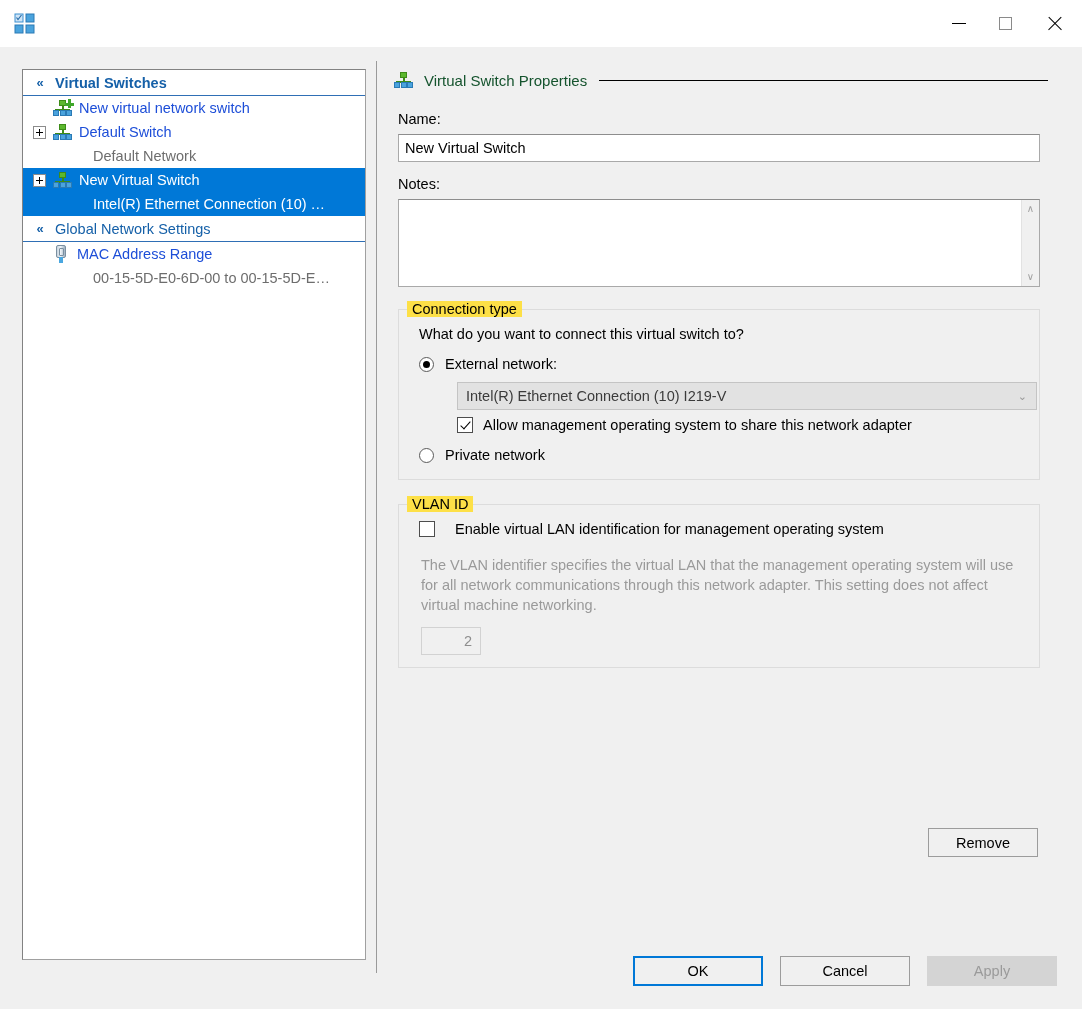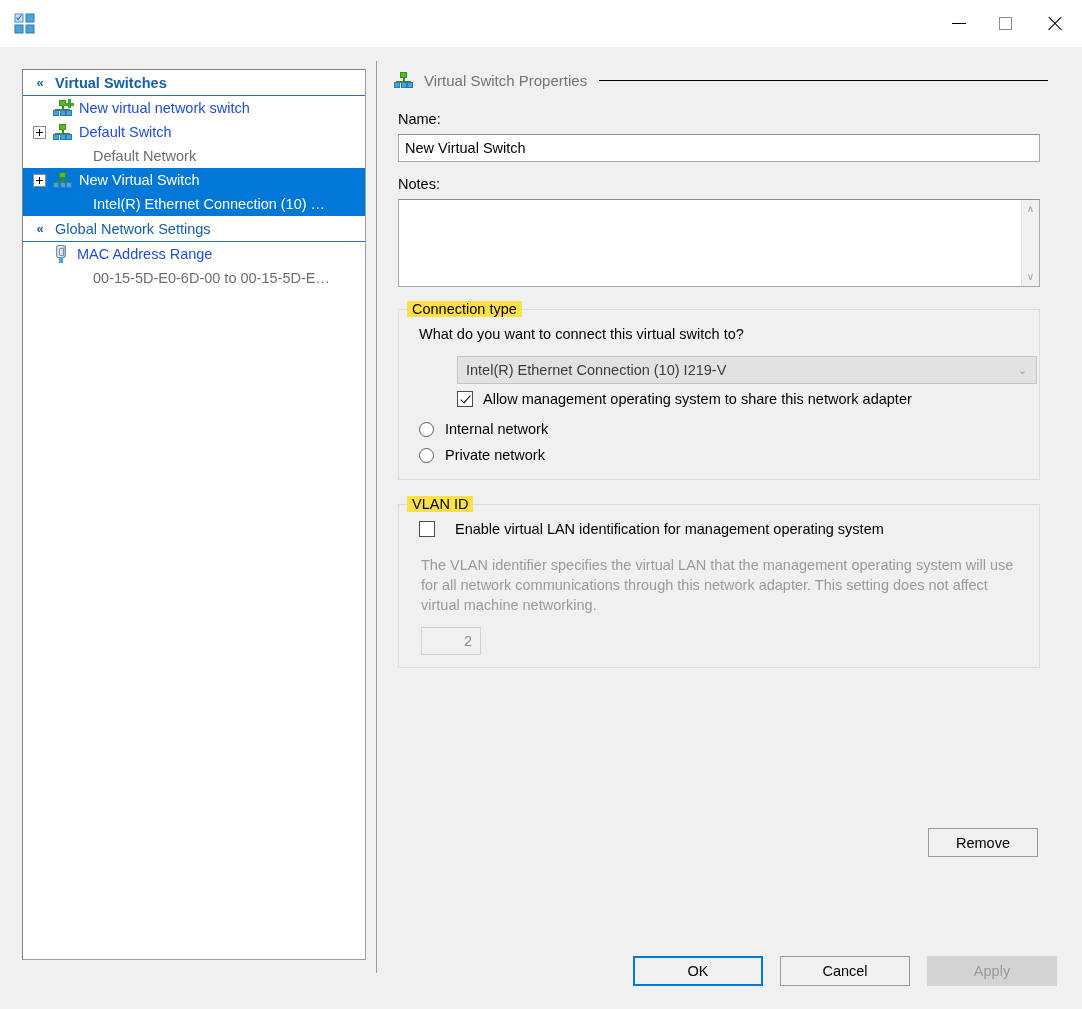--- a/index.html
+++ b/index.html
@@ -306,21 +306,21 @@
   }
   .section-head {
     display: flex;
     align-items: center;
     height: 22px;
     margin-bottom: 20px;
   }
   .section-head .switch-icon { margin-right: 11px; margin-left: 4px; }
   .section-title {
     font-size: 15px;
-    color: #737373;
+    color: #14532d;
     white-space: nowrap;
   }
   .section-rule {
     flex: 1;
     height: 1px;
     background: #000;
     margin-left: 12px;
     margin-right: 2px;
   }
   .field-label {
@@ -676,35 +676,35 @@
       <div class="notes-scroll">
         <span class="scroll-arrow">∧</span>
         <span class="scroll-arrow">∨</span>
       </div>
     </div>
 
     <div class="groupbox" style="margin-top:22px;">
       <span class="gb-title">Connection type</span>
       <div class="gb-q">What do you want to connect this virtual switch to?</div>
 
+      <div class="radio-row">
+        <span class="radio checked"></span>
+        <span class="radio-label">External network:</span>
+      </div>
 
       <div class="select-disabled">
         <span>Intel(R) Ethernet Connection (10) I219-V</span>
         <span class="select-chevron">⌄</span>
       </div>
 
       <div class="check-row">
         <span class="checkbox checked"></span>
         <span class="radio-label">Allow management operating system to share this network adapter</span>
       </div>
 
-      <div class="radio-row">
-        <span class="radio"></span>
-        <span class="radio-label">Internal network</span>
-      </div>
 
       <div class="radio-row" style="margin-bottom:2px;">
         <span class="radio"></span>
         <span class="radio-label">Private network</span>
       </div>
     </div>
 
     <div class="groupbox" style="margin-top:24px;padding-bottom:12px;">
       <span class="gb-title">VLAN ID</span>
 

